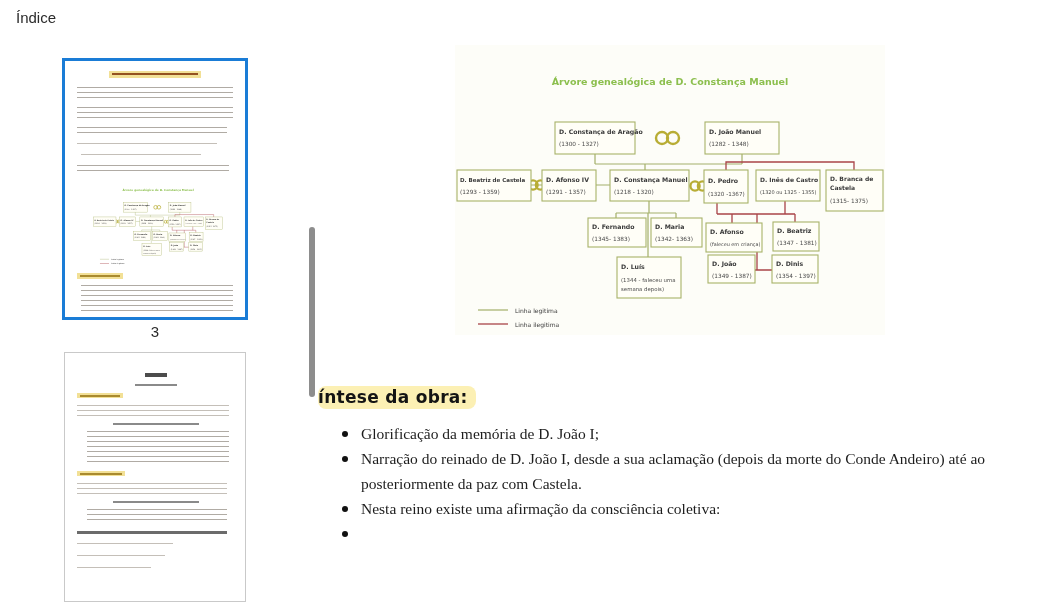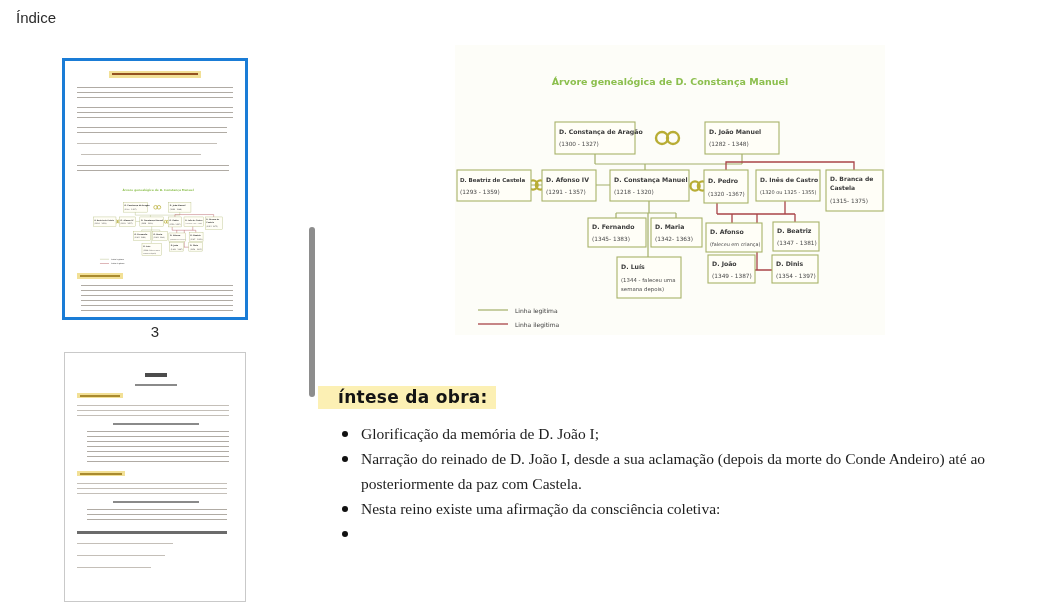--- a/index.html
+++ b/index.html
@@ -38,21 +38,21 @@
   .hl-bar .ink{position:absolute;left:3px;right:3px;top:2px;height:2px;background:#94511f;}
   .hl-bar .ink2{position:absolute;left:3px;right:3px;top:2px;height:2px;background:#a98a2e;}
   .dark-bar{position:absolute;background:#4c4c4c;}
   .mid-bar{position:absolute;background:#8a8a8a;}
   
   .main{position:absolute;left:318px;top:0;width:765px;height:602px;background:#ffffff;}
   .figure{position:absolute;left:137px;top:45px;width:430px;height:290px;background:#fdfdf8;}
   .synth-heading{
     position:absolute;left:0px;top:386px;display:inline-block;
     background:#fcf0b4;color:#141414;font-family:"DejaVu Sans",sans-serif;
-    font-weight:bold;font-size:17px;padding:1px 8px 2px 20px;letter-spacing:.3px;
+    font-weight:bold;font-size:17px;padding:1px 8px 2px 0;letter-spacing:.3px;border-radius:8px;
   }
   ul.bullets{
     position:absolute;left:4px;top:404px;width:718px;margin:17px;padding:0;list-style:none;
     font-family:"Liberation Serif",serif;font-size:15.5px;line-height:25px;color:#1d1d1d;
   }
   ul.bullets li{position:relative;padding-left:22px;margin:0;}
   ul.bullets li::before{
     content:"";position:absolute;left:3px;top:10px;width:6px;height:6px;
     border-radius:50%;background:#111;
   }

